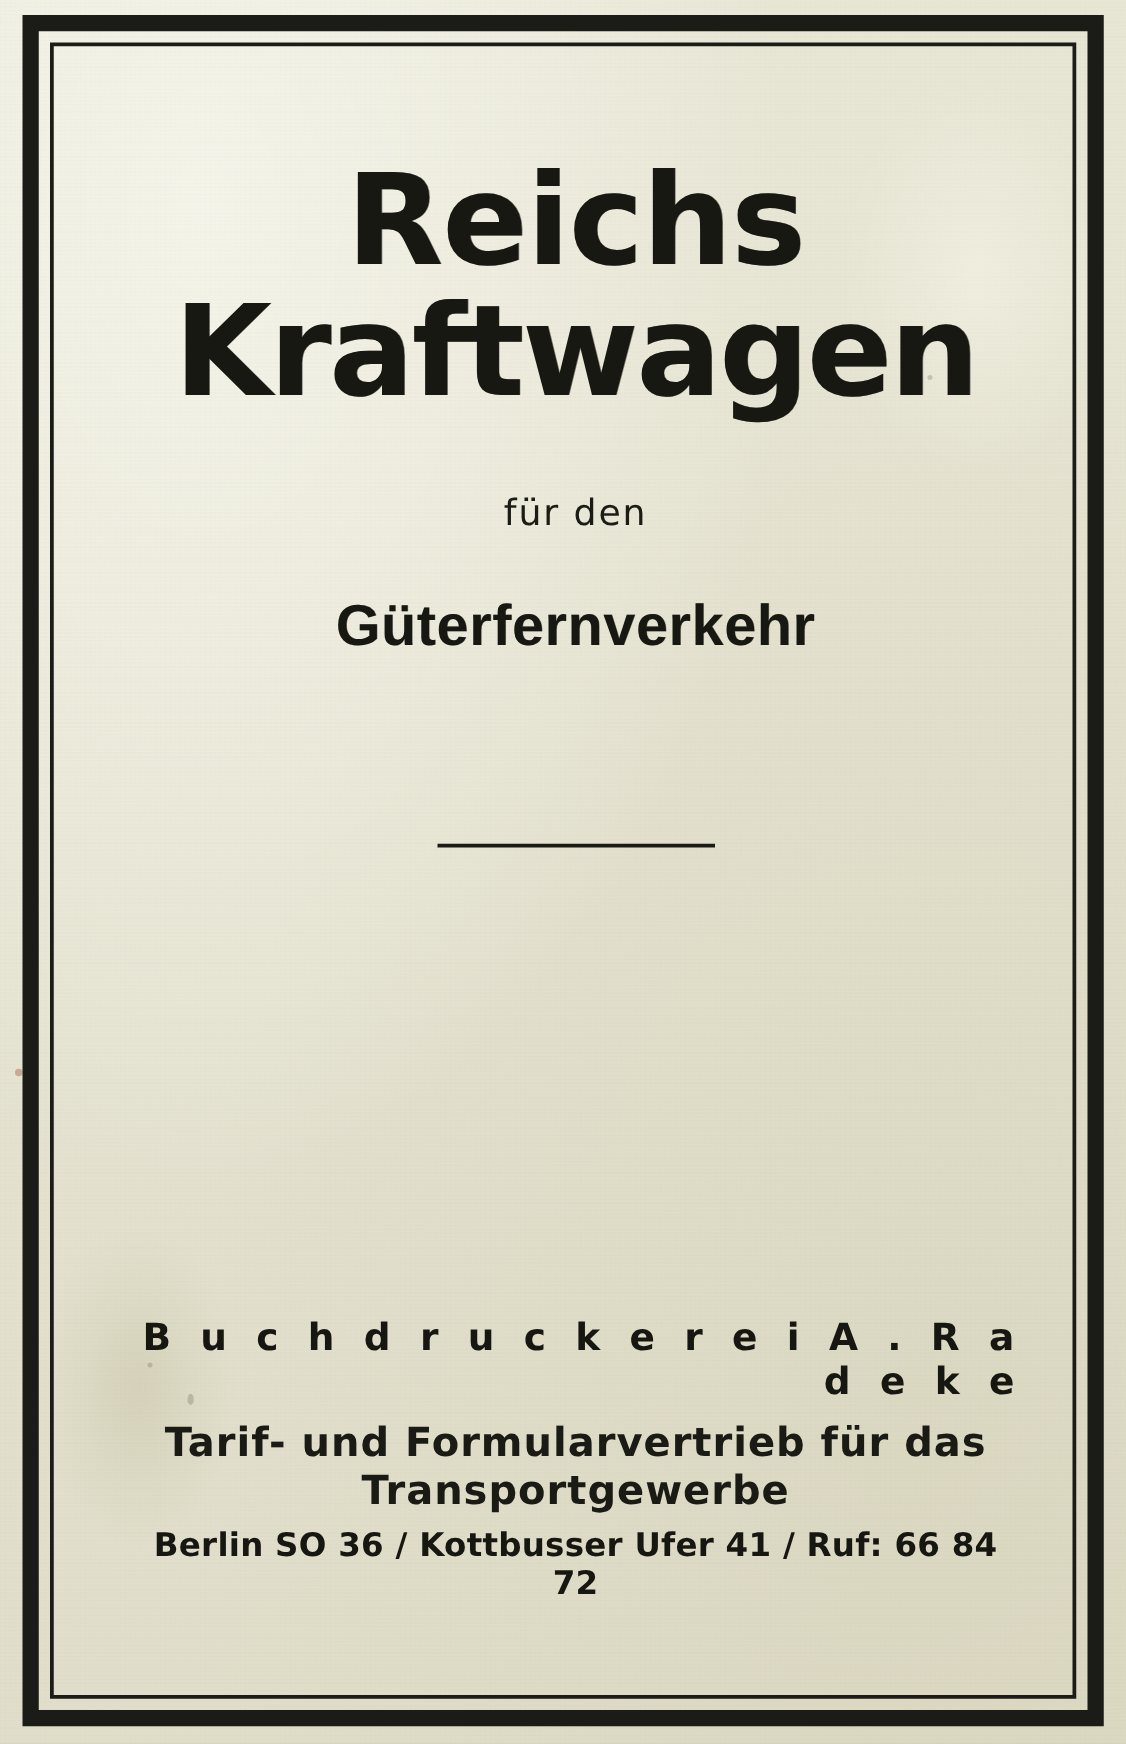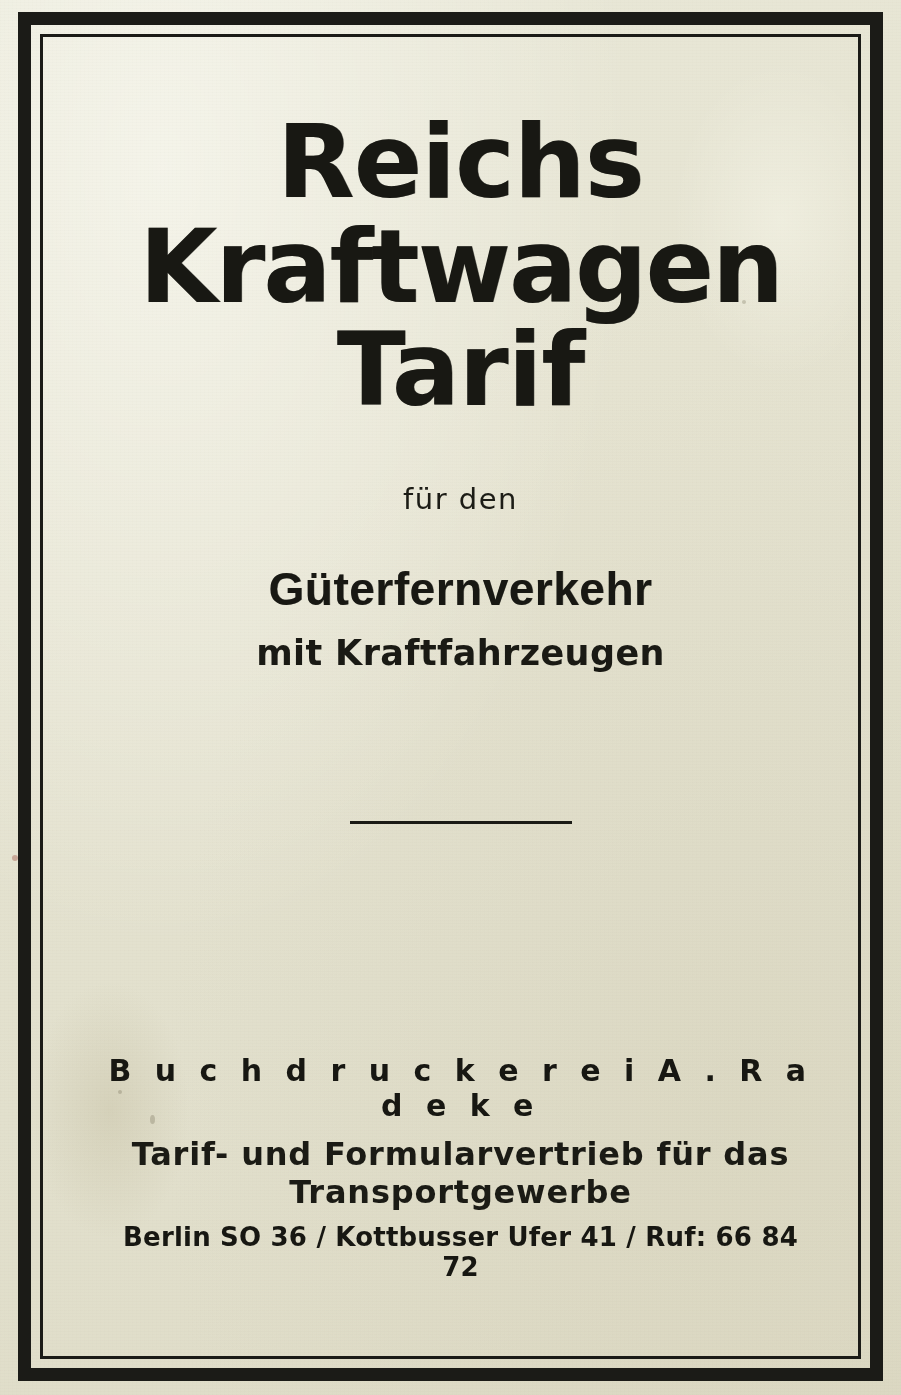--- a/index.html
+++ b/index.html
@@ -71,21 +71,21 @@
     top: 9px;
     right: 9px;
     bottom: 9px;
     border: 3px solid #1b1b17;
   }
 
   .content {
     position: absolute;
     left: 0; right: 0;
     top: 0; bottom: 0;
-    padding: 2px 40px;
+    padding: 16px 40px;
     box-sizing: border-box;
     text-align: center;
     color: #15150f;
     margin-left: 20px;
   }
 
   .title-block {
     margin-top: 74px;
   }
   .t1, .t2, .t3 {
@@ -153,20 +153,21 @@
     left: 40px;
     right: 40px;
     bottom: 74px;
   }
   .imp-1 {
     font-family: "DejaVu Sans", sans-serif;
     font-size: 30px;
     font-weight: bold;
     letter-spacing: 6.5px;
     color: #171712;
+    text-align: right;
   }
   .imp-2 {
     font-family: "DejaVu Sans", sans-serif;
     font-size: 32px;
     font-weight: 700;
     letter-spacing: 0.8px;
     margin-top: 12px;
     color: #1b1b15;
   }
   .imp-3 {
@@ -191,28 +192,26 @@
   <div class="speck" style="left:12px; top:855px; width:6px; height:6px; background:rgba(150,60,50,0.35);"></div>
 
   <div class="frame-outer">
     <div class="frame-inner">
 
       <div class="content">
 
         <div class="title-block">
           <div class="t1">Reichs</div>
           <div class="t2">Kraftwagen</div>
-          <div class="t3">Tarif</div>
         </div>
 
         <div class="sub-fuer">für den</div>
 
         <div class="sub-main">Güterfernverkehr</div>
 
-        <div class="sub-second">mit Kraftfahrzeugen</div>
 
         <div class="edition-wrap">
           <div class="rule"></div>
         </div>
 
         <div class="imprint">
           <div class="imp-1">B u c h d r u c k e r e i   A .   R a d e k e</div>
           <div class="imp-2">Tarif- und Formularvertrieb für das Transportgewerbe</div>
           <div class="imp-3">Berlin SO 36 / Kottbusser Ufer 41 / Ruf: 66 84 72</div>
         </div>

